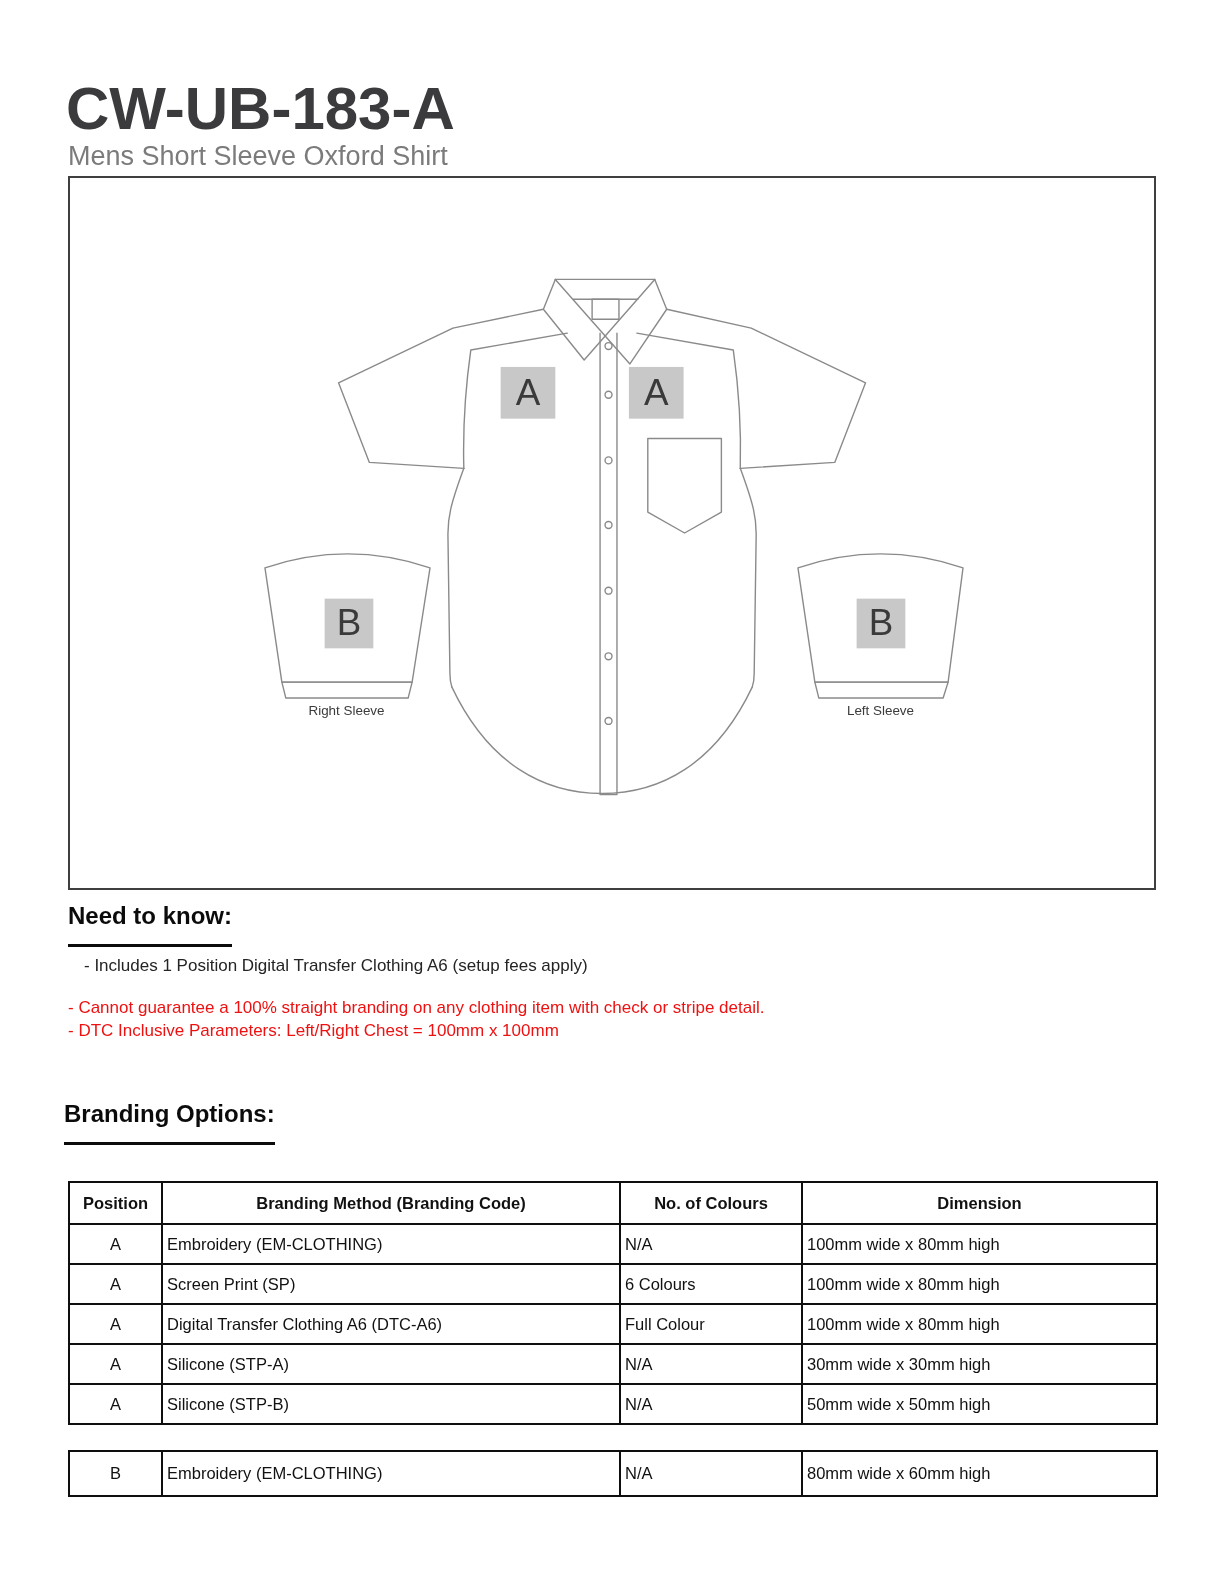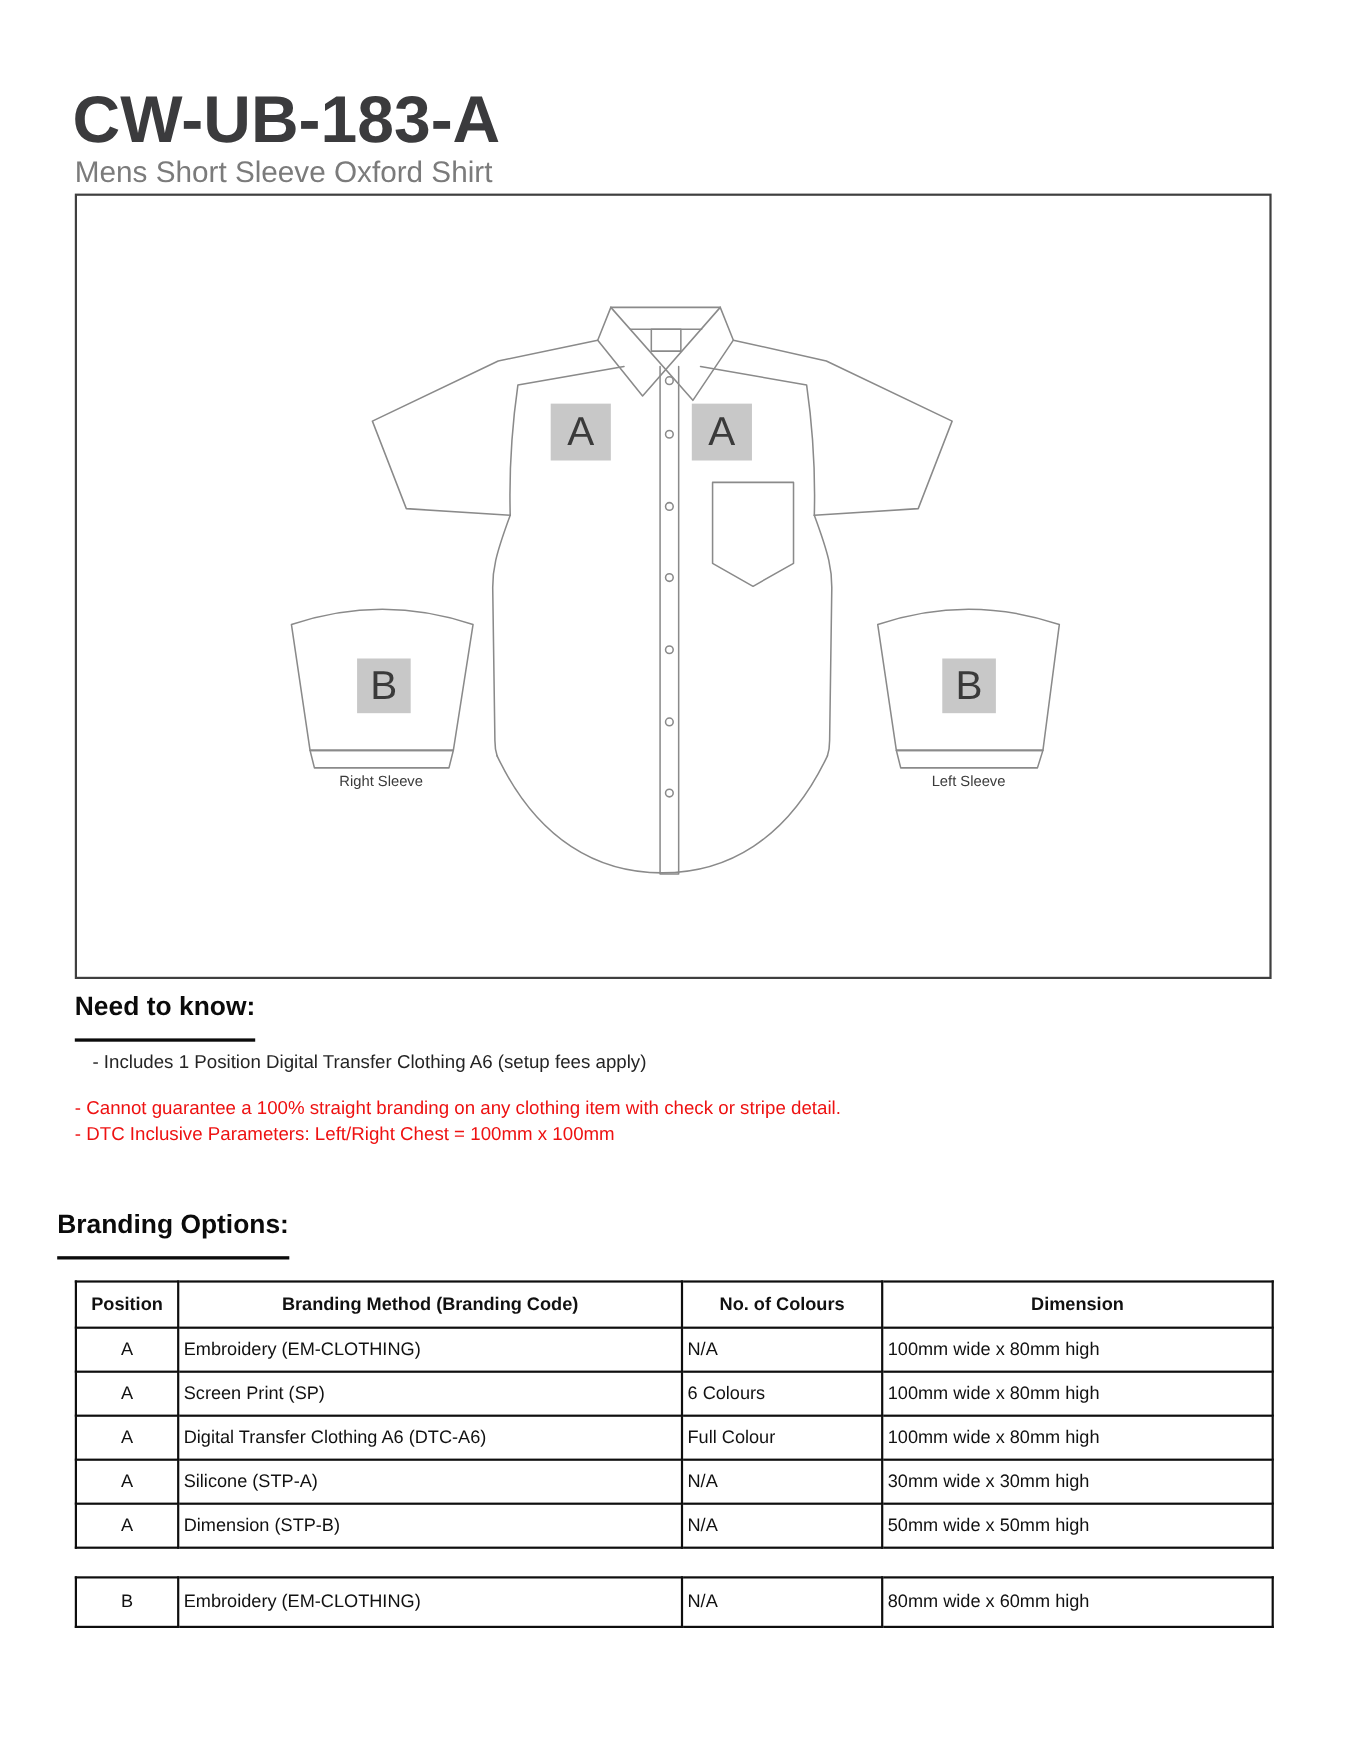--- a/index.html
+++ b/index.html
@@ -16,30 +16,30 @@
     left:68px;top:141px;font-size:27px;color:#7b7b7b;text-align:right;
   }
   .diagram-box{
     left:68px;top:176px;width:1084px;height:710px;border:2px solid #3f3f3f;background:#fff;
   }
   .section-heading{
     font-size:24px;font-weight:bold;color:#0b0b0b;
     display:inline-block;border-bottom:3px solid #0b0b0b;padding-bottom:15px;line-height:1.1;
   }
   .h-need{left:68px;top:903px;}
-  .h-brand{left:52px;top:1101px;}
+  .h-brand{left:64px;top:1101px;}
   .note-black{
     left:68px;top:956px;font-size:17px;color:#242424;margin-left:16px;
   }
   .notes-red{
     left:68px;top:996px;font-size:17px;color:#ee1111;line-height:23px;
   }
   table.spec{
     position:absolute;left:68px;border-collapse:collapse;table-layout:fixed;width:1088px;
-    font-size:16.5px;color:#111;background:#fff;
+    font-size:16.5px;color:#111;background:#fff;margin-top:17px;
   }
   table.spec.t-a{top:1164px;}
   table.spec.t-b{top:1433px;}
   table.spec th, table.spec td{
     border:2px solid #0e0e0e;overflow:hidden;white-space:nowrap;
   }
   table.spec th{font-weight:bold;text-align:center;height:40px;padding:0 4px;}
   table.spec td{height:38px;padding:0 4px;}
   table.spec.t-b td{height:43px;}
   td.c-pos{text-align:center;}
@@ -157,21 +157,21 @@
       <td class="c-left">100mm wide x 80mm high</td>
     </tr>
     <tr>
       <td class="c-pos">A</td>
       <td class="c-left">Silicone (STP-A)</td>
       <td class="c-left">N/A</td>
       <td class="c-left">30mm wide x 30mm high</td>
     </tr>
     <tr>
       <td class="c-pos">A</td>
-      <td class="c-left">Dimension (STP-B)</td>
+      <td class="c-left">Silicone (STP-B)</td>
       <td class="c-left">N/A</td>
       <td class="c-left">50mm wide x 50mm high</td>
     </tr>
   </tbody>
 </table>
 
 <table class="spec t-b">
   <colgroup>
       <col style="width:93px">
       <col style="width:458px">

